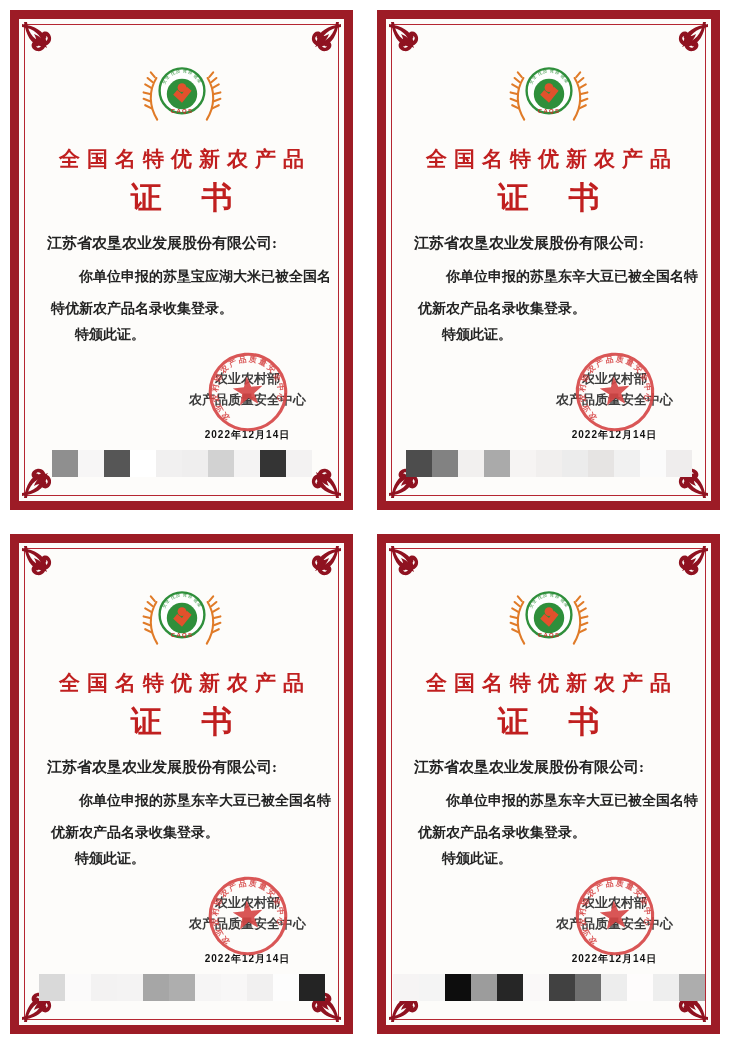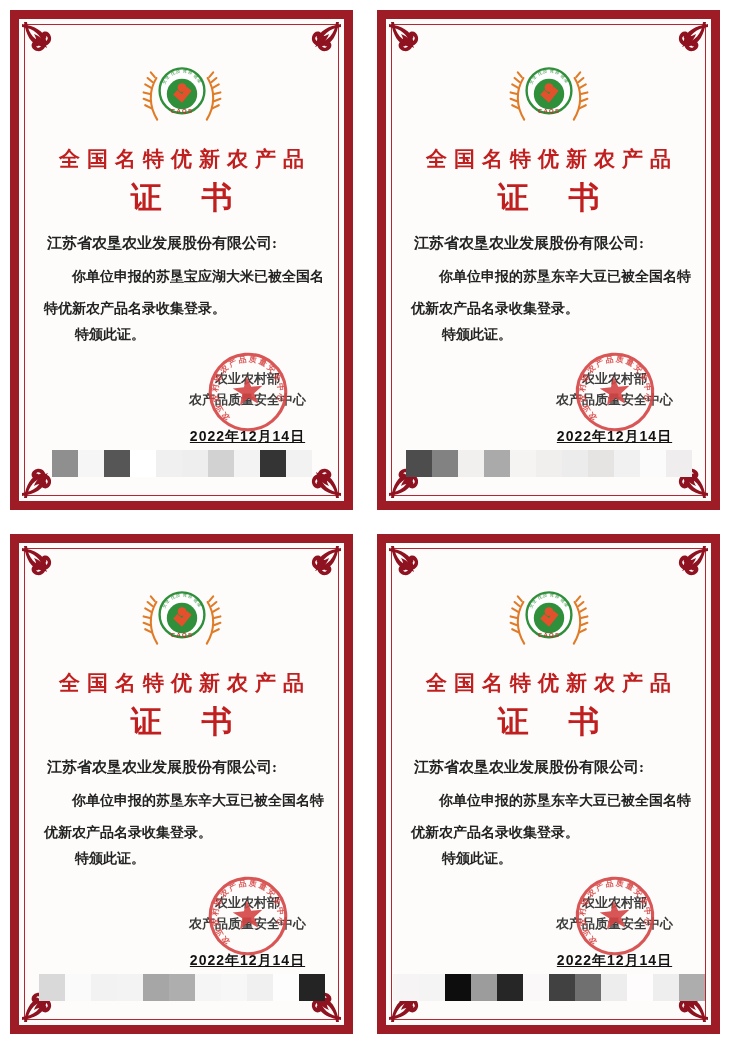--- a/index.html
+++ b/index.html
@@ -63,42 +63,42 @@
     white-space:nowrap;
   }
   .recipient {
     align-self:flex-start;
     margin:15px 0 0 28px;
     font-size:15px; font-weight:bold;
     color:var(--c-body_text,#232323);
   }
   .body-text {
     align-self:flex-start;
-    margin:8px 0 0 25px;
+    margin:8px 0 0 32px;
     width:284px;
     font-size:14px; font-weight:600;
     line-height:2.25;
     text-indent:2em;
     color:var(--c-body_text,#232323);
   }
   .closing {
     align-self:flex-start;
     margin:2px 0 0 28px;
     font-size:14px; font-weight:600;
     text-indent:2em;
     color:var(--c-body_text,#232323);
   }
   .seal-area { position:relative; width:100%; height:104px; margin-top:2px; }
   .printed {
     position:absolute; top:22px; left:calc(50% + 66px);
     transform:translateX(-50%);
     text-align:center; white-space:nowrap;
   }
   .printed .org-line { font-size:13px; line-height:1.65; color:var(--c-printed_text,#3d3d3d); font-weight:600; }
-  .printed .date-line { margin-top:17px; font-size:14px; font-weight:bold; letter-spacing:1px; color:var(--c-date_text,#121212); font-family:"Liberation Sans",sans-serif;text-decoration:underline; }
+  .printed .date-line { margin-top:17px; font-size:10px; font-weight:bold; letter-spacing:1px; color:var(--c-date_text,#121212); font-family:"Liberation Sans",sans-serif; }
   .seal-svg {
     position:absolute; top:0; left:calc(50% + 66px);
     transform:translateX(-50%) rotate(-5deg);
     width:92px; height:92px; opacity:0.9;
   }
   .seal-ring { fill:none; stroke:var(--c-seal_red,#d64545); stroke-width:3.4; }
   .seal-star { fill:var(--c-seal_red,#d64545); }
   .seal-arc-text { font-size:8.5px; letter-spacing:2px; fill:var(--c-seal_red,#d64545); font-weight:bold; }
 
   .blocks {

